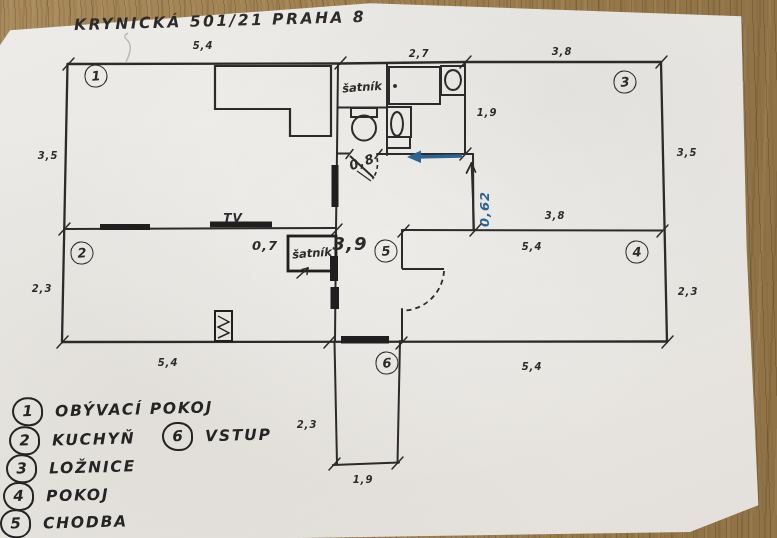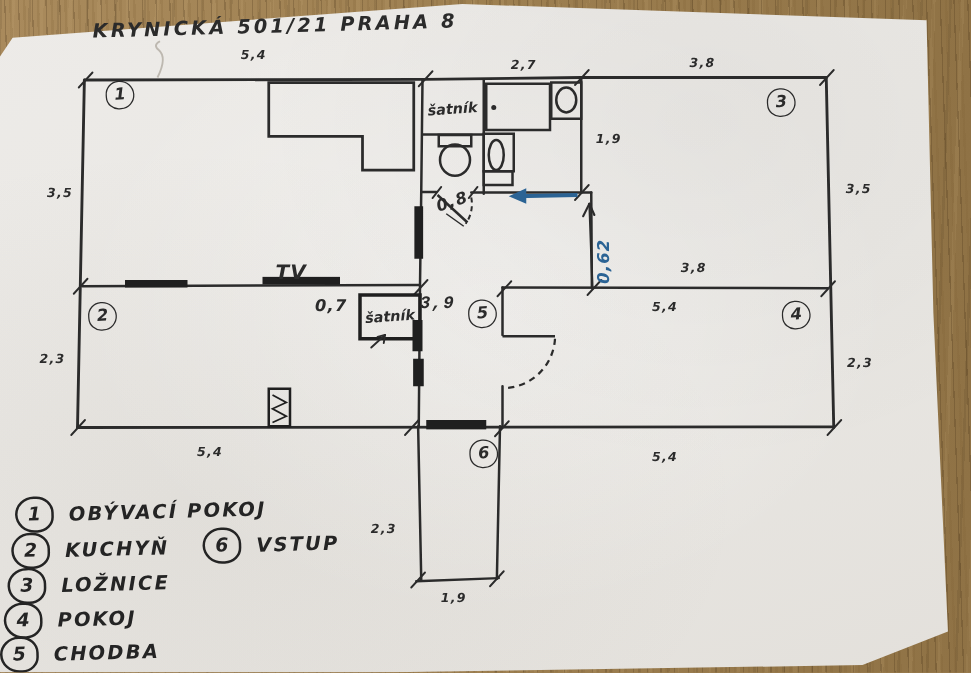--- a/index.html
+++ b/index.html
@@ -174,29 +174,29 @@
   <div class="lbl" style="left:402px;top:53px;margin-left:17px;">2,7</div>
   <div class="lbl" style="left:562px;top:51px;">3,8</div>
   <div class="lbl" style="left:48px;top:155px;">3,5</div>
   <div class="lbl" style="left:42px;top:288px;">2,3</div>
   <div class="lbl" style="left:687px;top:152px;">3,5</div>
   <div class="lbl" style="left:688px;top:291px;">2,3</div>
   <div class="lbl" style="left:487px;top:112px;">1,9</div>
   <div class="lbl" style="left:362px;top:162px;transform:translate(-50%,-50%) rotate(-18deg);font-size:13px;">0,8</div>
   <div class="lbl blue" style="left:484px;top:209px;transform:translate(-50%,-50%) rotate(-90deg);font-size:13px;">0,62</div>
   <div class="lbl" style="left:265px;top:245px;font-size:13px;">0,7</div>
-  <div class="lbl" style="left:350px;top:243px;font-size:14px;font-family:Liberation Mono, monospace;">3,9</div>
+  <div class="lbl" style="left:350px;top:243px;font-size:18px;">3,9</div>
   <div class="lbl" style="left:555px;top:215px;">3,8</div>
   <div class="lbl" style="left:532px;top:246px;">5,4</div>
   <div class="lbl" style="left:168px;top:362px;">5,4</div>
   <div class="lbl" style="left:532px;top:366px;">5,4</div>
   <div class="lbl" style="left:307px;top:424px;">2,3</div>
   <div class="lbl" style="left:363px;top:479px;">1,9</div>
 
-  <div class="lbl" style="left:233px;top:218px;font-size:16px;">TV</div>
+  <div class="lbl" style="left:233px;top:218px;font-size:12px;">TV</div>
   <div class="lbl small" style="left:362px;top:87px;transform:translate(-50%,-50%) rotate(-4deg);">šatník</div>
   <div class="lbl small" style="left:312px;top:253px;transform:translate(-50%,-50%) rotate(-4deg);">šatník</div>
 
   <div class="marker" style="left:96px;top:76px;">1</div>
   <div class="marker" style="left:82px;top:253px;">2</div>
   <div class="marker" style="left:625px;top:82px;">3</div>
   <div class="marker" style="left:637px;top:252px;">4</div>
   <div class="marker" style="left:386px;top:251px;">5</div>
   <div class="marker" style="left:387px;top:363px;">6</div>
 

